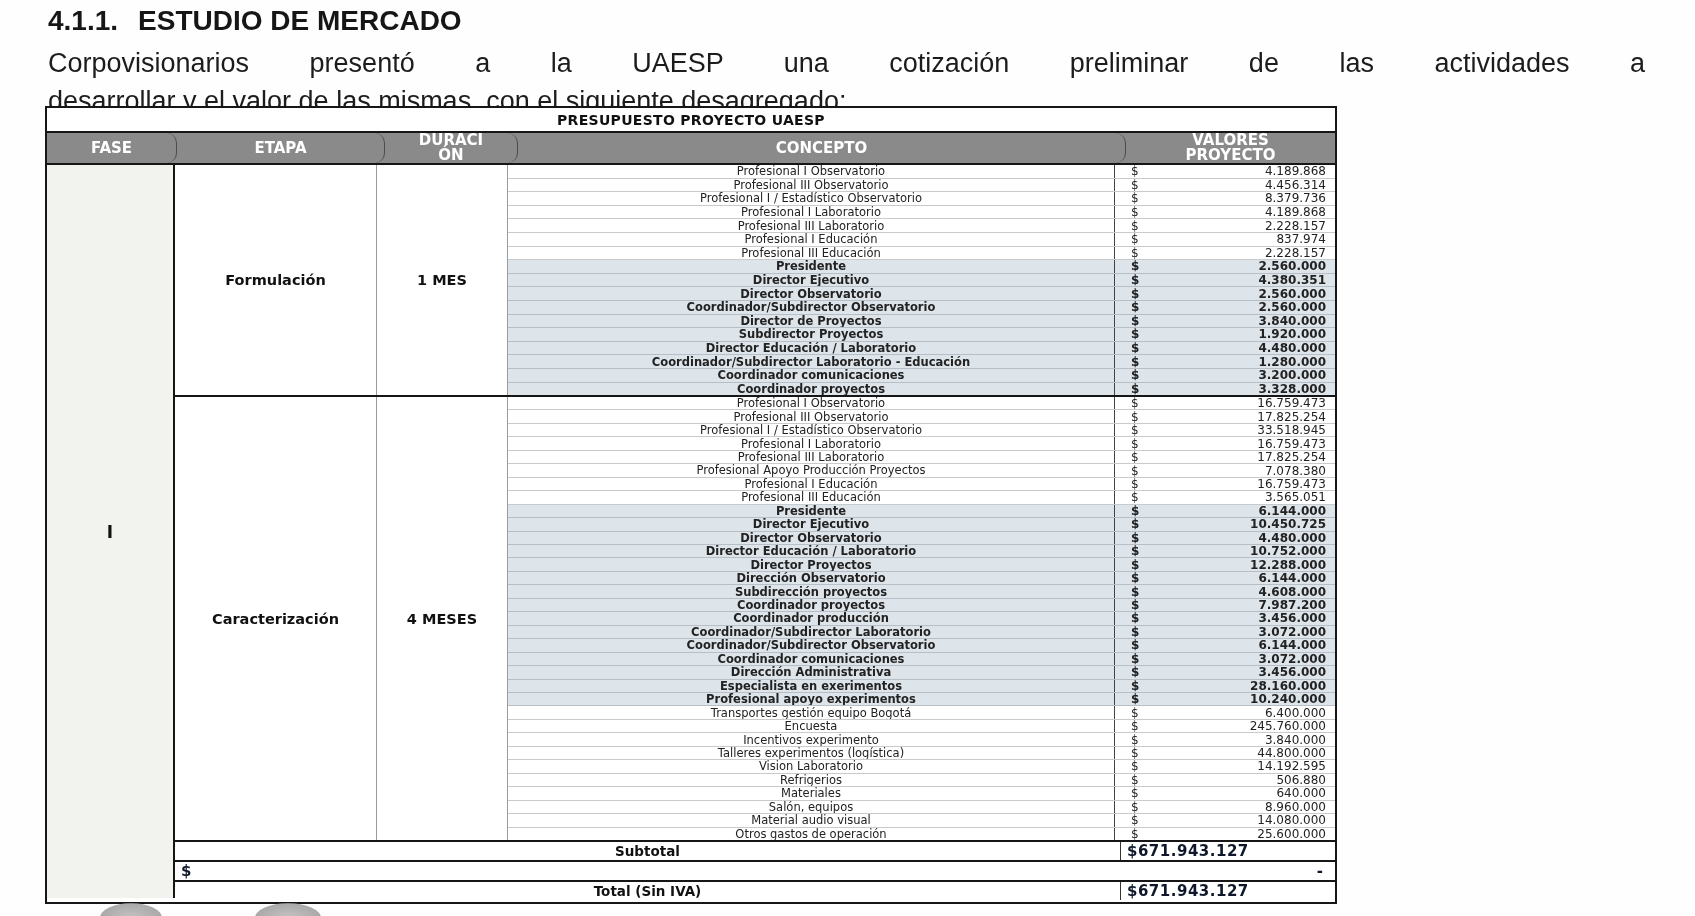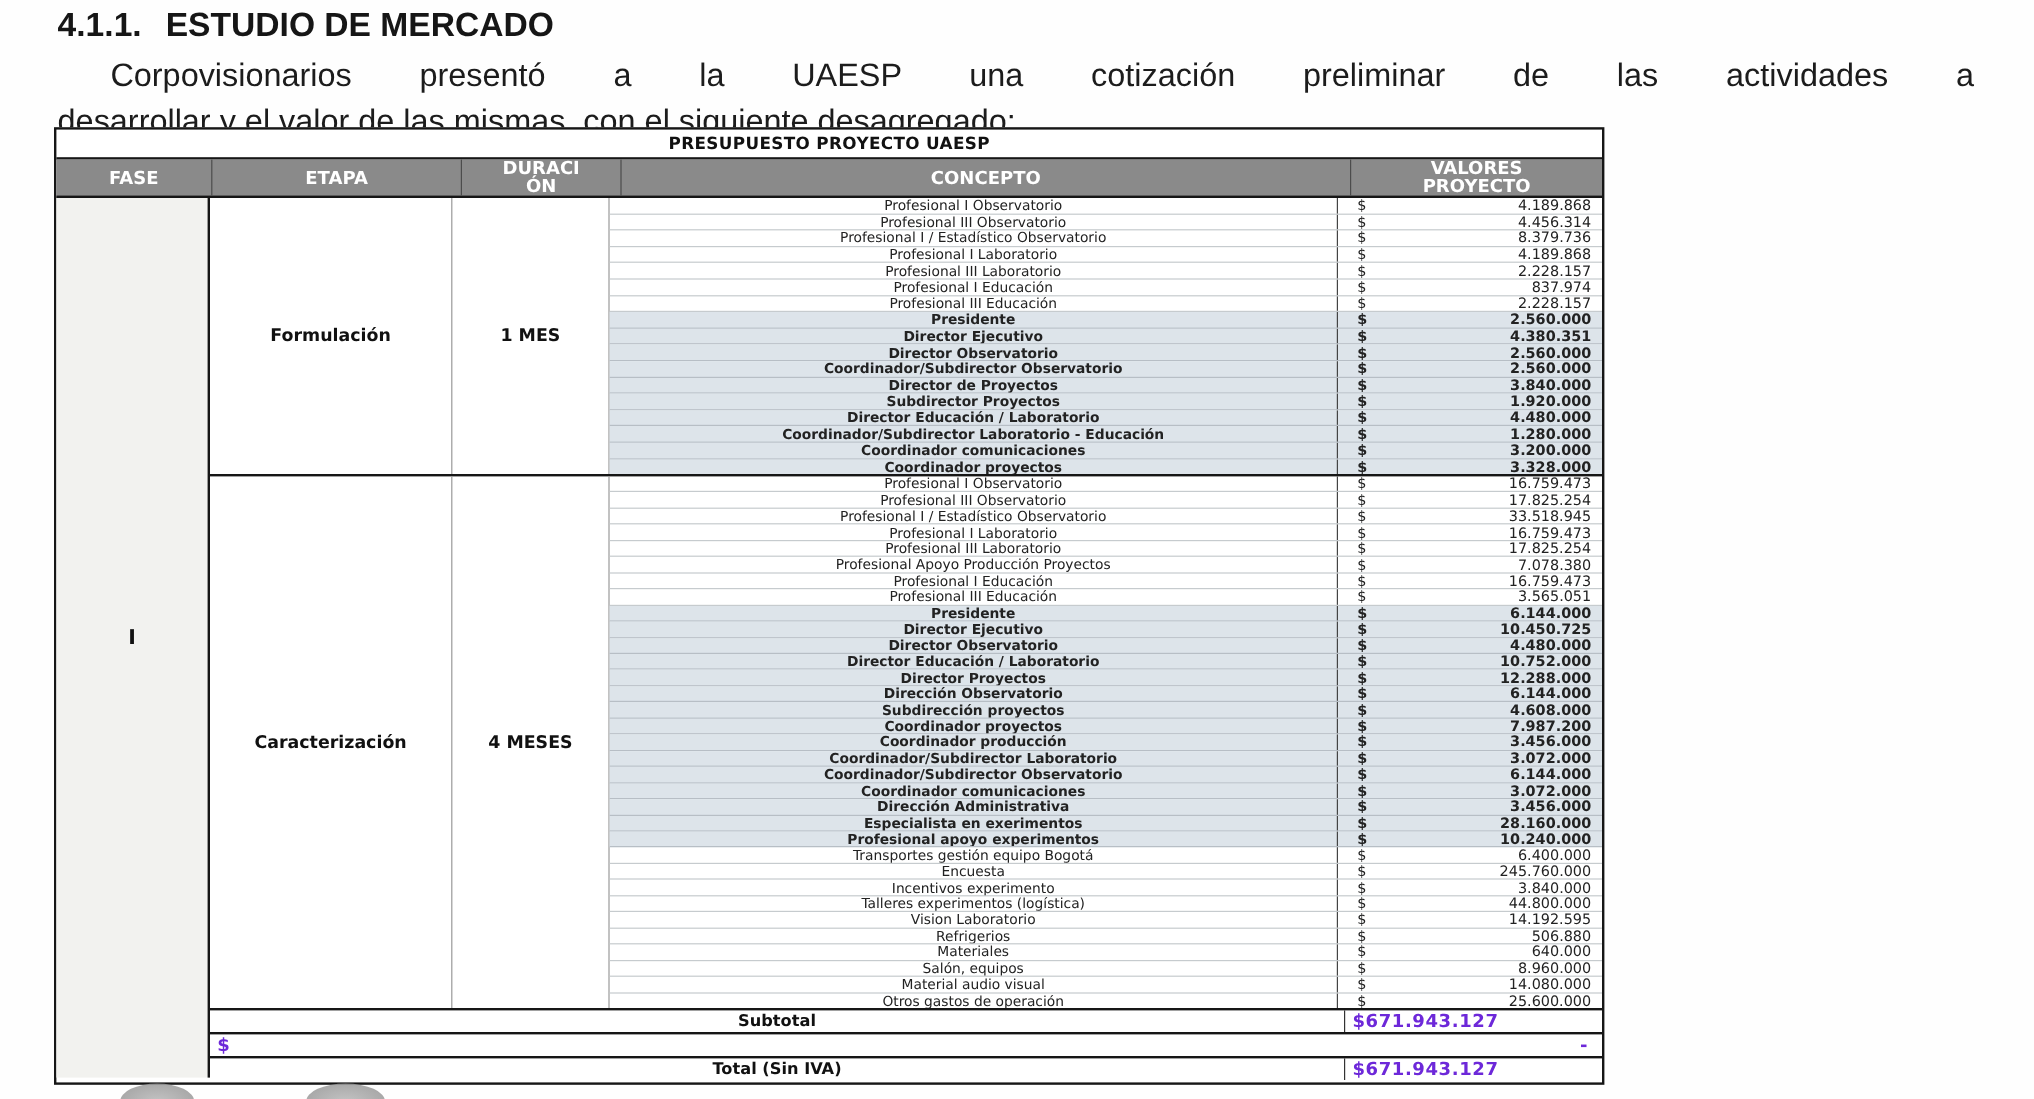--- a/index.html
+++ b/index.html
@@ -8,33 +8,33 @@
   .page { position:relative; width:1695px; height:916px; background:#fefefe; }
 
   
   .doc-heading { position:absolute; left:48px; top:5px;
                  font-family:"Liberation Sans", sans-serif;
                  font-size:28px; font-weight:bold; color:#161616; }
   .doc-heading .num { margin-right:20px; }
   .doc-para { position:absolute; left:48px; top:44px; width:1597px;
               font-family:"Liberation Sans", sans-serif;
               font-size:27px; line-height:38px; color:#1c1c1c; }
-  .doc-para .l1 { display:block; text-align:justify; text-align-last:justify;margin-left:44px; }
+  .doc-para .l1 { display:block; text-align:justify; text-align-last:justify; }
   .doc-para .l2 { display:block; text-align:left; }
 
   
   .budget-table { position:absolute; left:45px; top:106px; width:1292px; height:798px;
                   border:2px solid #161616; background:#fff; font-size:12px; }
   .t-title { height:25px; border-bottom:2px solid #161616; display:flex;
              align-items:center; justify-content:center;
              font-size:14px; font-weight:bold; letter-spacing:.3px; color:#111; }
   .t-header { height:32px; background:#8a8a8a; border-bottom:2px solid #161616;
               display:flex; color:#fff; font-weight:bold; font-size:15px; }
   .t-header .hc { display:flex; align-items:center; justify-content:center;
-                  text-align:center; border-right:1px solid #4c4c4c; line-height:15px; }
+                  text-align:center; border-right:1px solid #4c4c4c; line-height:15px;border-radius:10px; }
   .t-header .hc:last-child { border-right:none; }
   .hc-fase { width:130px; } .hc-etapa { width:208px; } .hc-dur { width:133px; }
   .hc-con { width:608px; } .hc-val { flex:1; }
   .wrap-dur { display:inline-block; max-width:72px; overflow-wrap:anywhere; }
   .wrap-val { display:inline-block; max-width:95px; }
 
   .t-body { display:flex; height:733px; }
   .fase-col { width:128px; border-right:2px solid #161616; background:#f2f2ef;
               display:flex; align-items:center; justify-content:center;
               font-size:17px; font-weight:bold; color:#111; }
@@ -64,21 +64,21 @@
   .crow .cur { padding-left:16px; }
   .crow .num { margin-left:auto; padding-right:9px; }
 
   
   .summary { height:58px; display:flex; flex-direction:column; }
   .srow { flex:1; display:flex; border-top:2px solid #161616; }
   .srow .slabel { width:946px; border-right:1px solid #333; display:flex;
                   align-items:center; justify-content:center;
                   font-weight:bold; font-size:13.5px; color:#111; }
   .srow .svalor { flex:1; display:flex; align-items:center;
-                  font-weight:bold; font-size:15px; color:#6d28d9; }
+                  font-weight:bold; font-size:15px; color:#0f172a; }
   .srow .samount { padding-left:6px; letter-spacing:.5px; }
   .srow .cur { padding-left:6px; }
   .srow .num { margin-left:auto; padding-right:12px; }
 
   
   .artifact { position:absolute; top:903px; height:30px; border-radius:50%;
               background:radial-gradient(ellipse at center, #b9b9b9 0%, #9a9a9a 70%, #8b8b8b 100%);
               opacity:.85; }
   .art-1 { left:100px; width:62px; }
   .art-2 { left:255px; width:66px; }

